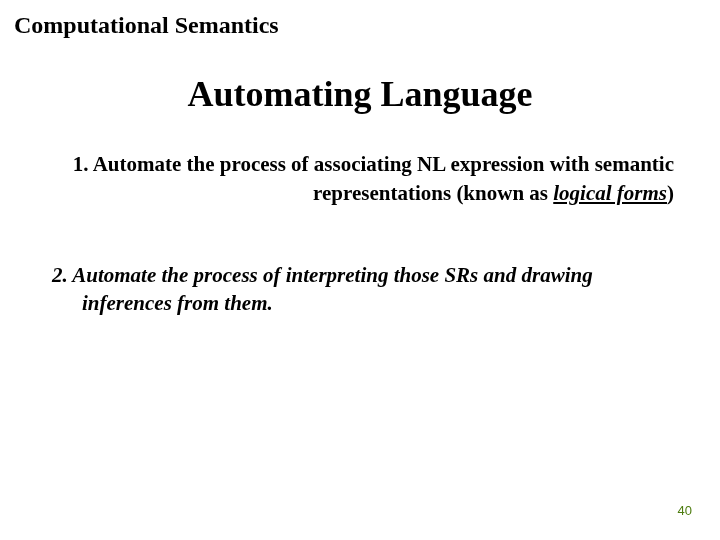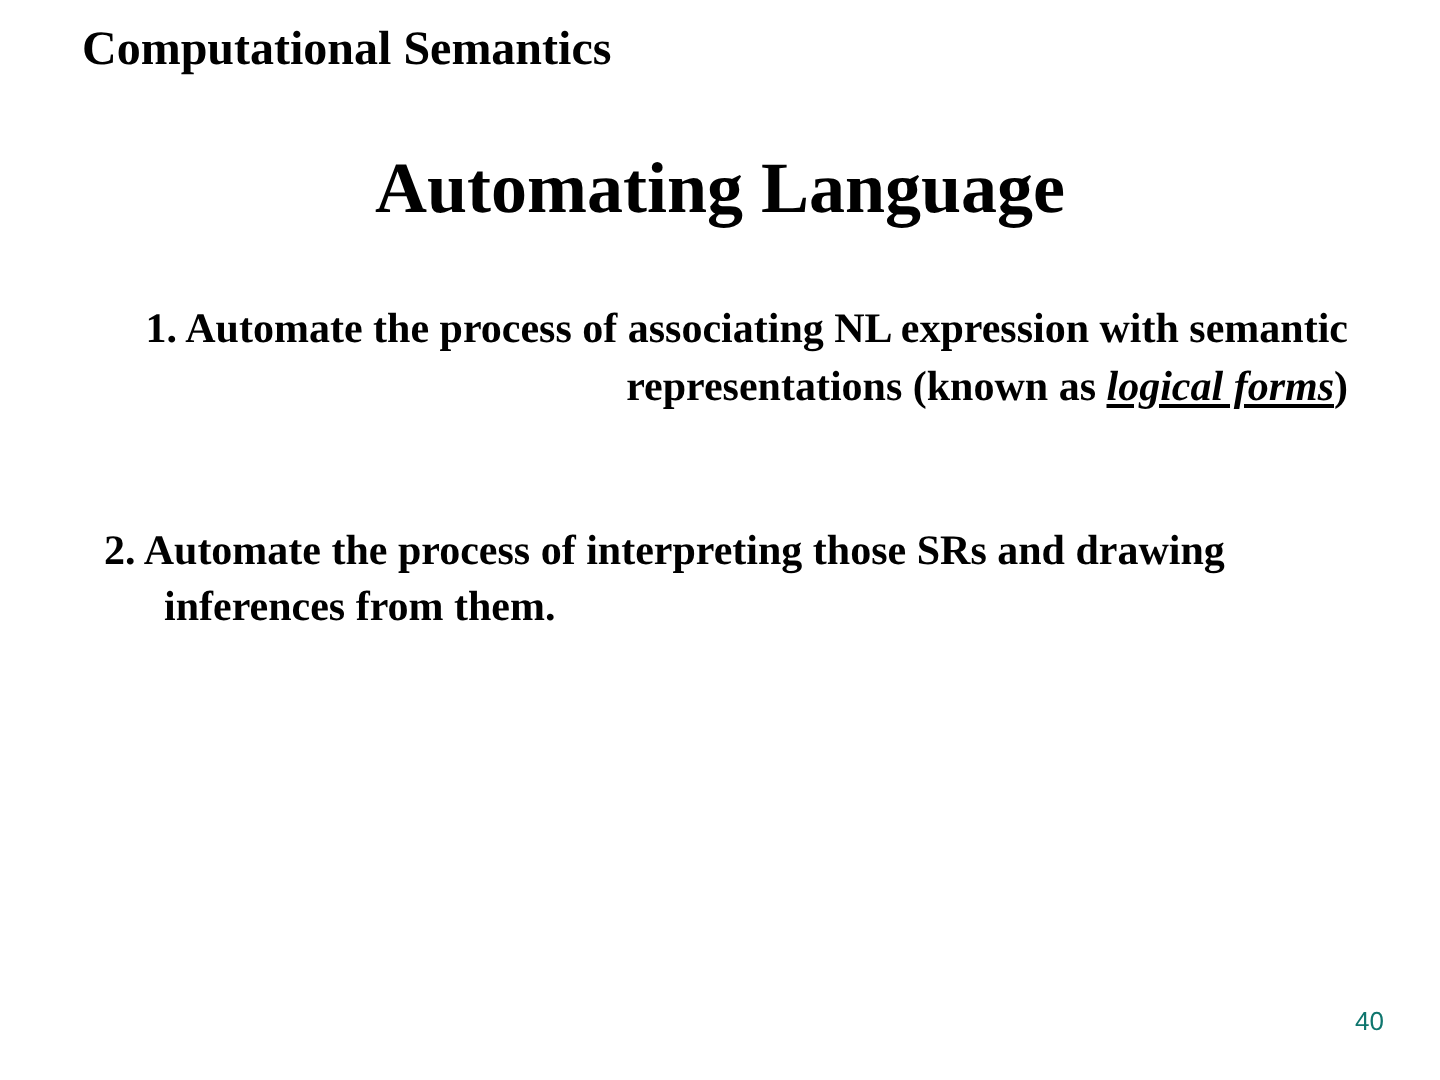--- a/index.html
+++ b/index.html
@@ -13,21 +13,20 @@
       background: #ffffff;
       font-family: "Times New Roman", Times, serif;
       color: #000000;
       position: relative;
       overflow: hidden;
     }
     .header {
       font-weight: bold;
       font-size: 24px;
       padding: 12px 0 0 14px;
-      margin-left: 27px;
     }
     .title {
       text-align: center;
       font-weight: bold;
       font-size: 36px;
       line-height: 1.2;
       margin-top: 34px;
     }
     .list {
       margin-top: 34px;
@@ -45,28 +44,29 @@
       font-weight: bold;
     }
     .indent {
       padding-left: 30px;
       text-indent: -30px;
       text-align: right;
     }
     .indent2 {
       padding-left: 36px;
       text-indent: -30px;
+      font-style: italic;
     }
     .page-num {
       position: absolute;
       right: 28px;
       bottom: 22px;
       font-family: Arial, sans-serif;
       font-size: 13px;
-      color: #0f766e;
+      color: #4d7c0f;
     }
   </style>
 </head>
 <body>
 
 <div class="header">
   <span>Computational Semantics</span>
 </div>
 
 <div class="title">

